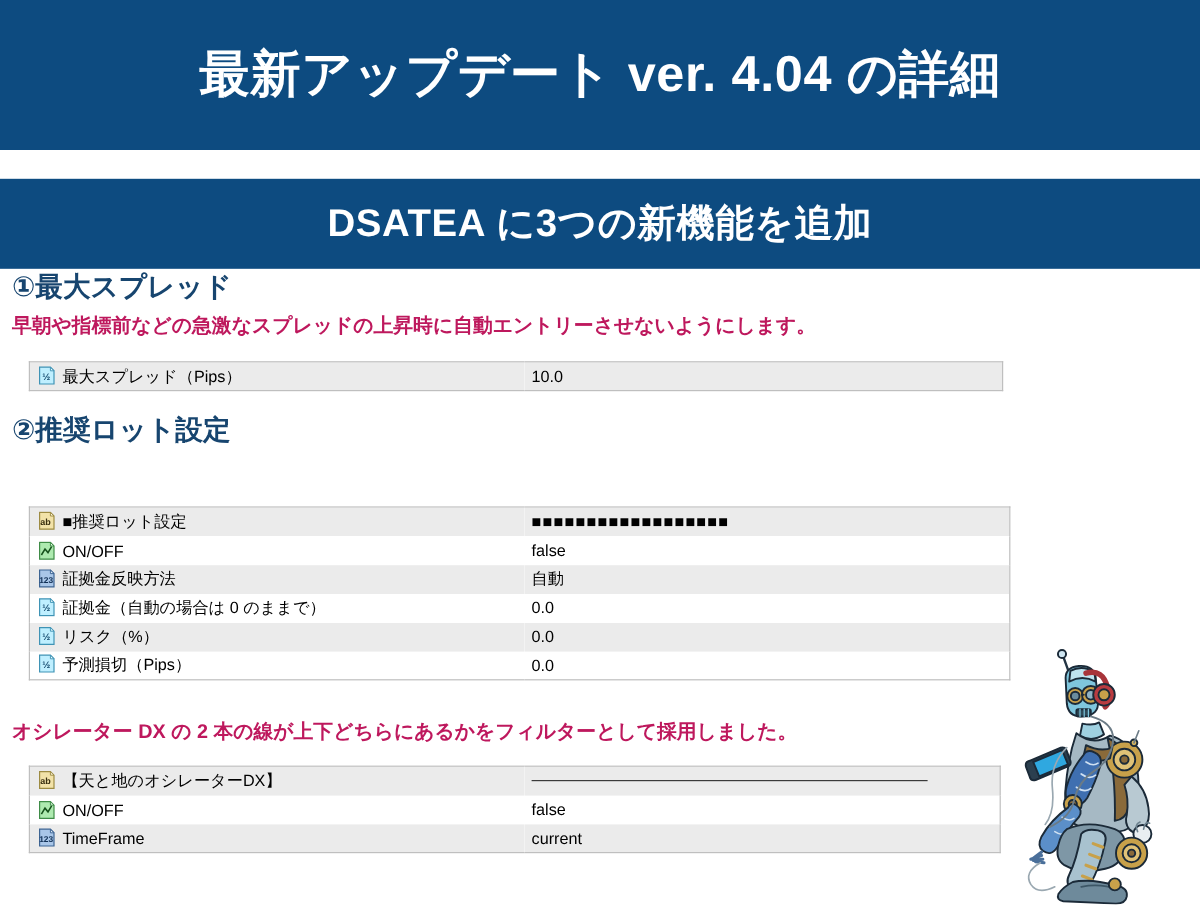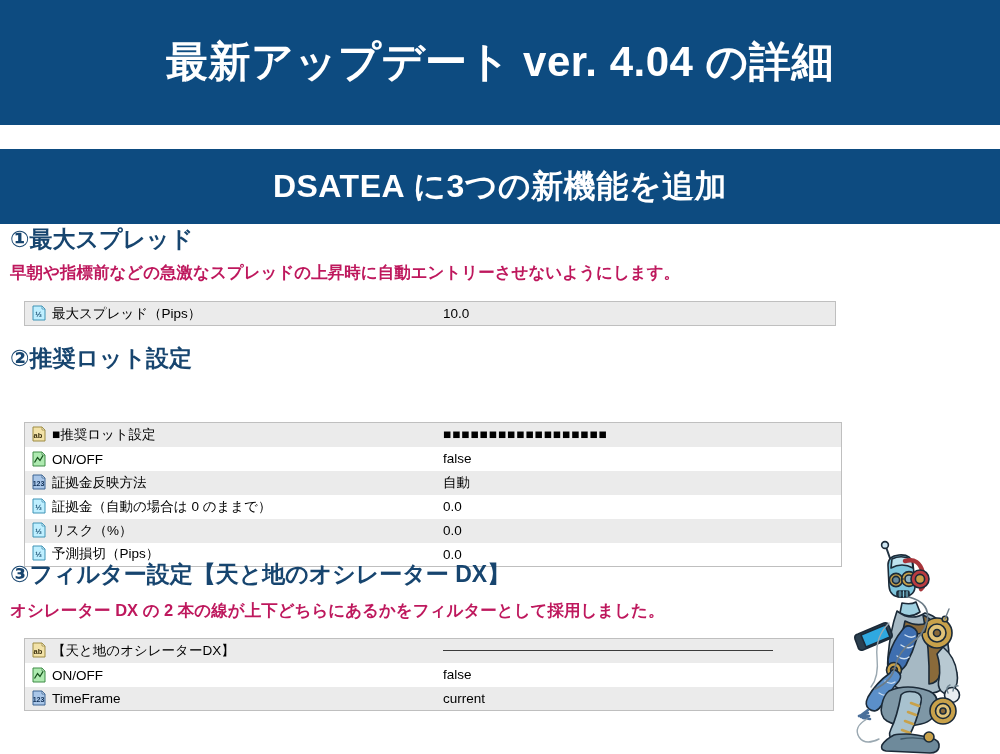--- a/index.html
+++ b/index.html
@@ -206,21 +206,20 @@
             </span><span>予測損切（Pips）</span>
           </td>
           <td class="cell-val">0.0</td>
         </tr>
 
       </tbody>
     </table>
   </div>
 
   <div style="position:relative;height:180px;">
-    <div class="sec-head" style="position:absolute;top:-1px;left:0;">③フィルター設定【天と地のオシレーター DX】</div>
     <div class="sec-lead" style="position:absolute;top:39px;left:0;text-align:center;">オシレーター DX の 2 本の線が上下どちらにあるかをフィルターとして採用しました。</div>
 
     <table class="prop-table" style="position:absolute;top:76px;left:12px;width:810px;">
       <tbody>
 
         <tr class="alt">
           <td class="cell-name">
             <span class="ico">
               <svg viewBox="0 0 16 16" width="16" height="16">
                 <path d="M2 1 h9 l3 3 v11 h-12 z" fill="#f2e2a8" stroke="#9d8b42" stroke-width="1"></path>

